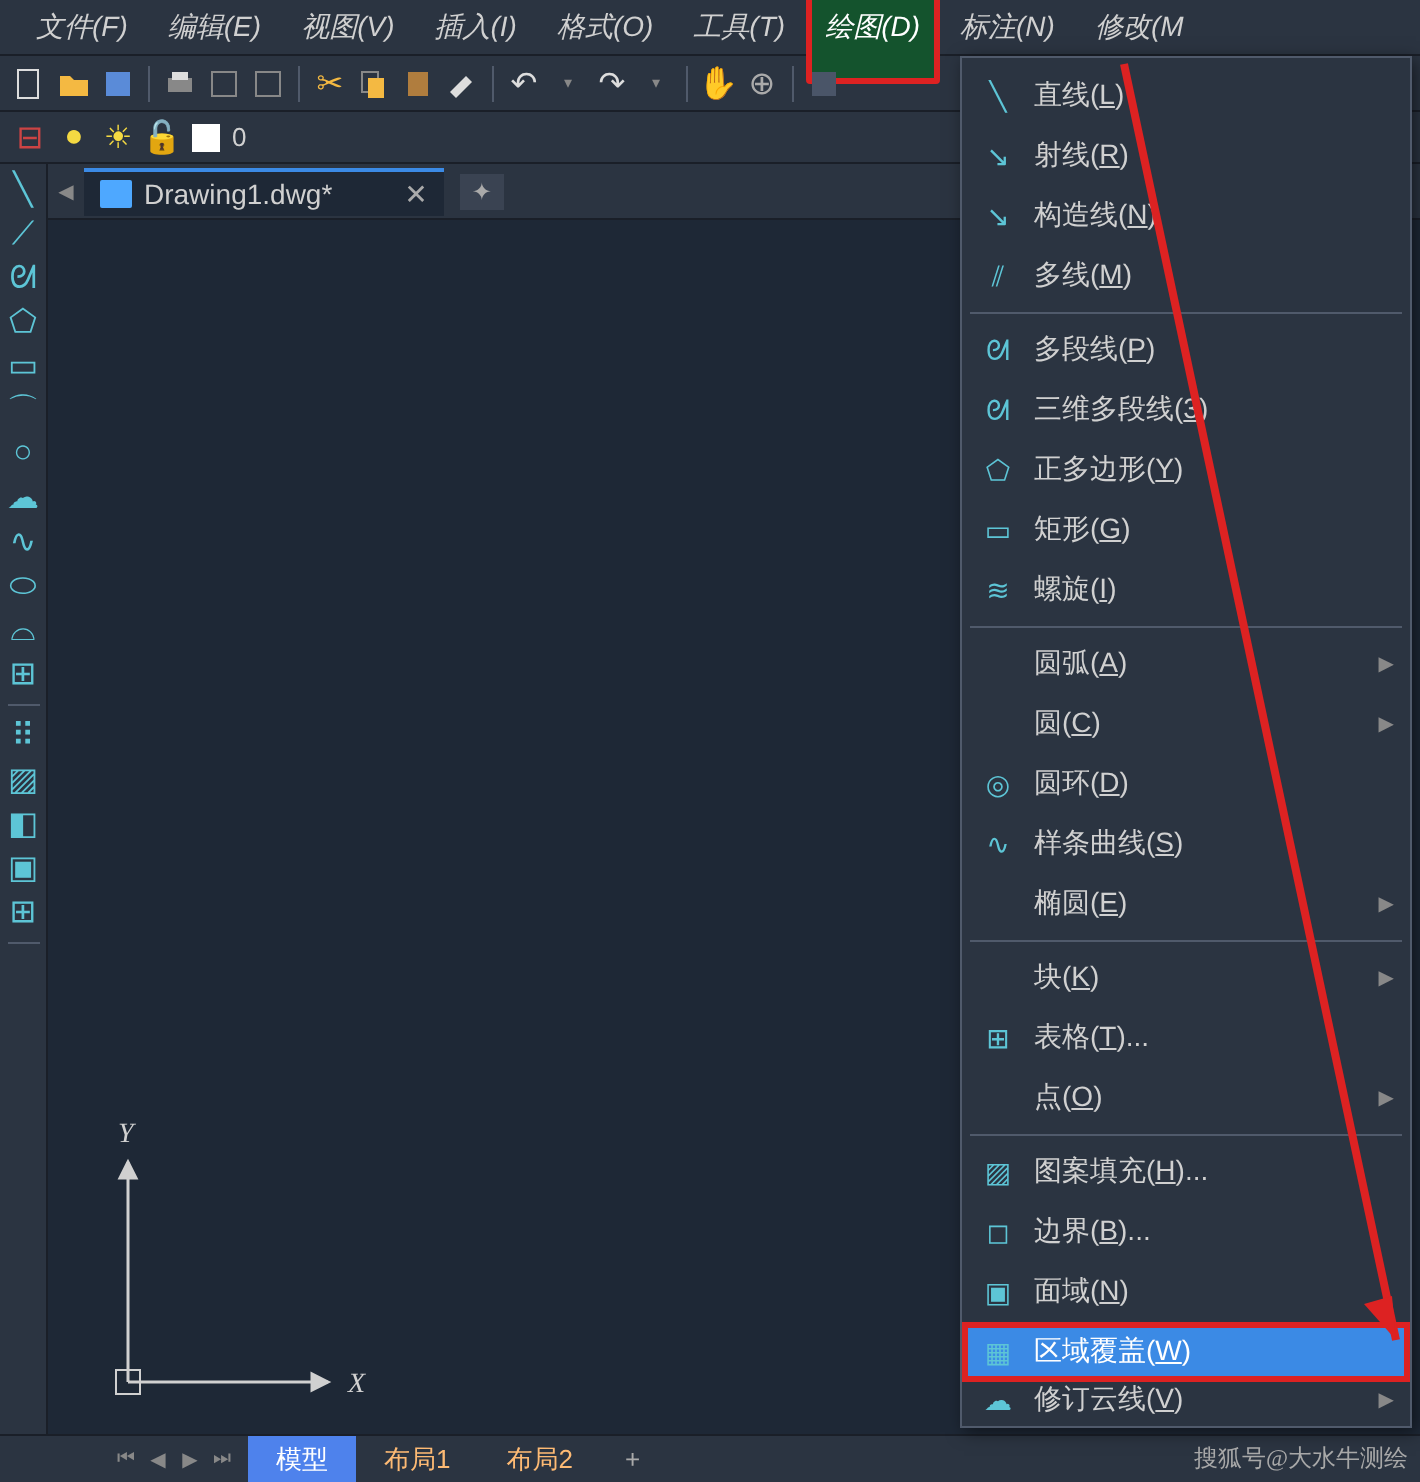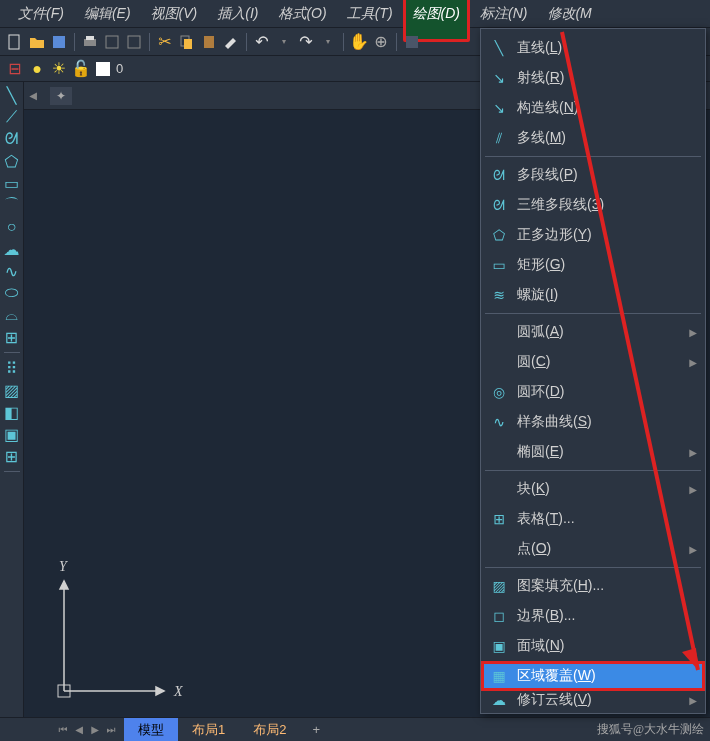--- a/index.html
+++ b/index.html
@@ -32,21 +32,21 @@
 .canvas { position: absolute; top: 28px; left: 0; right: 0; bottom: 0; background: #1e2836; }
 .shape-box { position: absolute; right: 30px; top: 180px; width: 72px; height: 200px; border: 2px solid #b0b4bc; background: transparent; }
 .ucs { position: absolute; left: 20px; bottom: 6px; }
 .ucs-axis { stroke: #d0d0d0; stroke-width: 1.5; fill: #d0d0d0; }
 .ucs-label { fill: #d0d0d0; font-size: 14px; font-style: italic; font-family: serif; }
 
 .bottombar { background: #2b3441; height: 24px; display: flex; align-items: center; padding-left: 50px; gap: 0; border-top: 1px solid #1a1f28; font-size: 13px; }
 .bb-nav { display: flex; gap: 2px; margin: 0 6px; }
 .bb-nav span { width: 14px; text-align: center; color: #888; cursor: pointer; font-size: 10px; }
 .bb-tab { padding: 3px 14px; cursor: pointer; color: #fdba74; }
-.bb-tab.active { background: #4e82ec; color: #000000; }
+.bb-tab.active { background: #4e82ec; color: #ffffff; }
 .bb-add { padding: 3px 12px; cursor: pointer; color: #aaa; }
 
 .dropdown { position: absolute; top: 28px; left: 480px; width: 226px; background: #2b3441; border: 1px solid #505a6b; box-shadow: 2px 2px 8px rgba(0,0,0,.5); z-index: 100; padding: 4px 0; }
 .dd-item { height: 30px; display: flex; align-items: center; padding: 0 8px; font-size: 14px; cursor: pointer; position: relative; }
 .dd-item.hl { background: #3b8ae5; color: #fff; border: 3px solid #dd2222; padding: 0 5px; height: 30px; }
 .dd-icon { width: 20px; text-align: center; color: #5dc5d6; margin-right: 8px; font-size: 14px; }
 .dd-label u { text-decoration: underline; }
 .dd-sub { position: absolute; right: 8px; color: #888; font-size: 10px; }
 .dd-sep { height: 1px; background: #505a6b; margin: 3px 4px; }
 
@@ -169,20 +169,25 @@
     <span class="lt-icon">▨</span>
     <span class="lt-icon">◧</span>
     <span class="lt-icon">▣</span>
     <span class="lt-icon">⊞</span>
     <span class="lt-sep"></span>
   </div>
 
   <div class="canvas-wrap">
     <div class="tabbar">
       <span class="tab-arrow">◀</span>
+      <div class="file-tab">
+        <span class="file-icon"></span>
+        <span>Drawing1.dwg*</span>
+        <span class="tab-close">✕</span>
+      </div>
       <span class="new-tab">✦</span>
     </div>
 
     <div class="canvas">
       <div class="shape-box"></div>
       <svg class="ucs" width="140" height="160">
         <line class="ucs-axis" x1="20" y1="140" x2="120" y2="140"></line>
         <polygon class="ucs-axis" points="120,140 112,136 112,144"></polygon>
         <line class="ucs-axis" x1="20" y1="140" x2="20" y2="30"></line>
         <polygon class="ucs-axis" points="20,30 16,38 24,38"></polygon>

